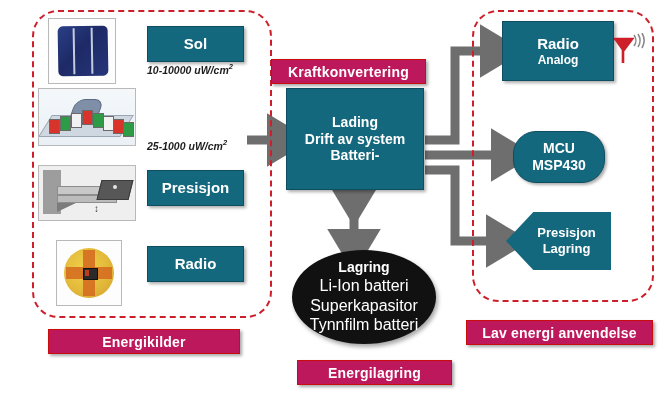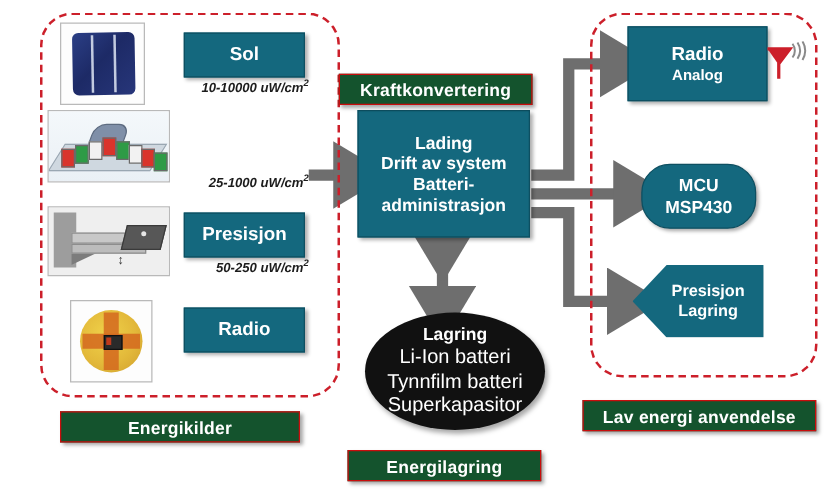--- a/index.html
+++ b/index.html
@@ -12,35 +12,35 @@
     border:2px dashed #cc1f2a;
     border-radius:26px;
     box-sizing:border-box;
   }
   #group-sources{left:32px;top:10px;width:240px;height:308px;}
   #group-apps{left:472px;top:10px;width:182px;height:292px;}
 
   
   .redlabel{
     position:absolute;
-    background:#14532d;
+    background:#be185d;
     color:#ffffff;
     font-weight:bold;
     display:flex;
     align-items:center;
     justify-content:center;
     border:1px solid #c90d0d;
     box-shadow:2px 2px 3px rgba(0,0,0,0.35);
     box-sizing:border-box;
     text-align:center;
     letter-spacing:.2px;
   }
   #lbl-sources{left:48px;top:329px;width:192px;height:25px;font-size:14px;}
   #lbl-conv{left:271px;top:59px;width:155px;height:25px;font-size:14px;}
-  #lbl-storage{left:278px;top:360px;width:155px;height:25px;font-size:14px;}
+  #lbl-storage{left:297px;top:360px;width:155px;height:25px;font-size:14px;}
   #lbl-apps{left:466px;top:320px;width:187px;height:25px;font-size:14px;}
 
   
   .teal{
     position:absolute;
     background:#14687e;
     color:#ffffff;
     font-weight:bold;
     display:flex;
     flex-direction:column;
@@ -59,21 +59,21 @@
   #src-3{top:246px;}
 
   .srcunit{
     position:absolute;
     left:147px;
     width:100px;
     font-size:10.5px;
     font-style:italic;
     color:#1c1c1c;
     font-weight:bold;
-    text-align:right;
+    text-align:left;
     white-space:nowrap;
   }
   #unit-0{top:62px;}
   #unit-1{top:138px;}
   #unit-2{top:206px;}
   #unit-3{top:282px;}
   .srcunit sup{font-size:7.5px;}
 
   
   .thumb{
@@ -248,41 +248,36 @@
   </div>
 
   <div class="srcunit" id="unit-1">
     <span>25-1000</span>
     <span>uW/cm</span><sup>2</sup>
   </div>
 
   <div class="teal srcbox" id="src-2">
     <span>Presisjon</span>
   </div>
-  <div class="srcunit" id="unit-2">
-    <span>50-250</span>
-    <span>uW/cm</span><sup>2</sup>
-  </div>
 
   <div class="teal srcbox" id="src-3">
     <span>Radio</span>
   </div>
 
   <div class="teal" id="center-box">
     <span>Lading</span>
     <span>Drift av system</span>
     <span>Batteri-</span>
-    <span>administrasjon</span>
   </div>
 
   <div id="storage-oval">
     <span class="st-title">Lagring</span>
     <span class="st-line">Li-Ion batteri</span>
+    <span class="st-line">Superkapasitor</span>
     <span class="st-line">Tynnfilm batteri</span>
-    <span class="st-line">Superkapasitor</span>
   </div>
 
   <div class="teal" id="app-0">
     <span class="big">Radio</span>
     <span>Analog</span>
   </div>
 
   <svg id="antenna" viewBox="0 0 40 34">
     <path d="M4,6 L22,6 L13,18 L13,30" fill="none" stroke="#cc1f2a" stroke-width="2.6"></path>
     <path d="M4,6 L22,6 L13,19 z" fill="#cc1f2a"></path>

